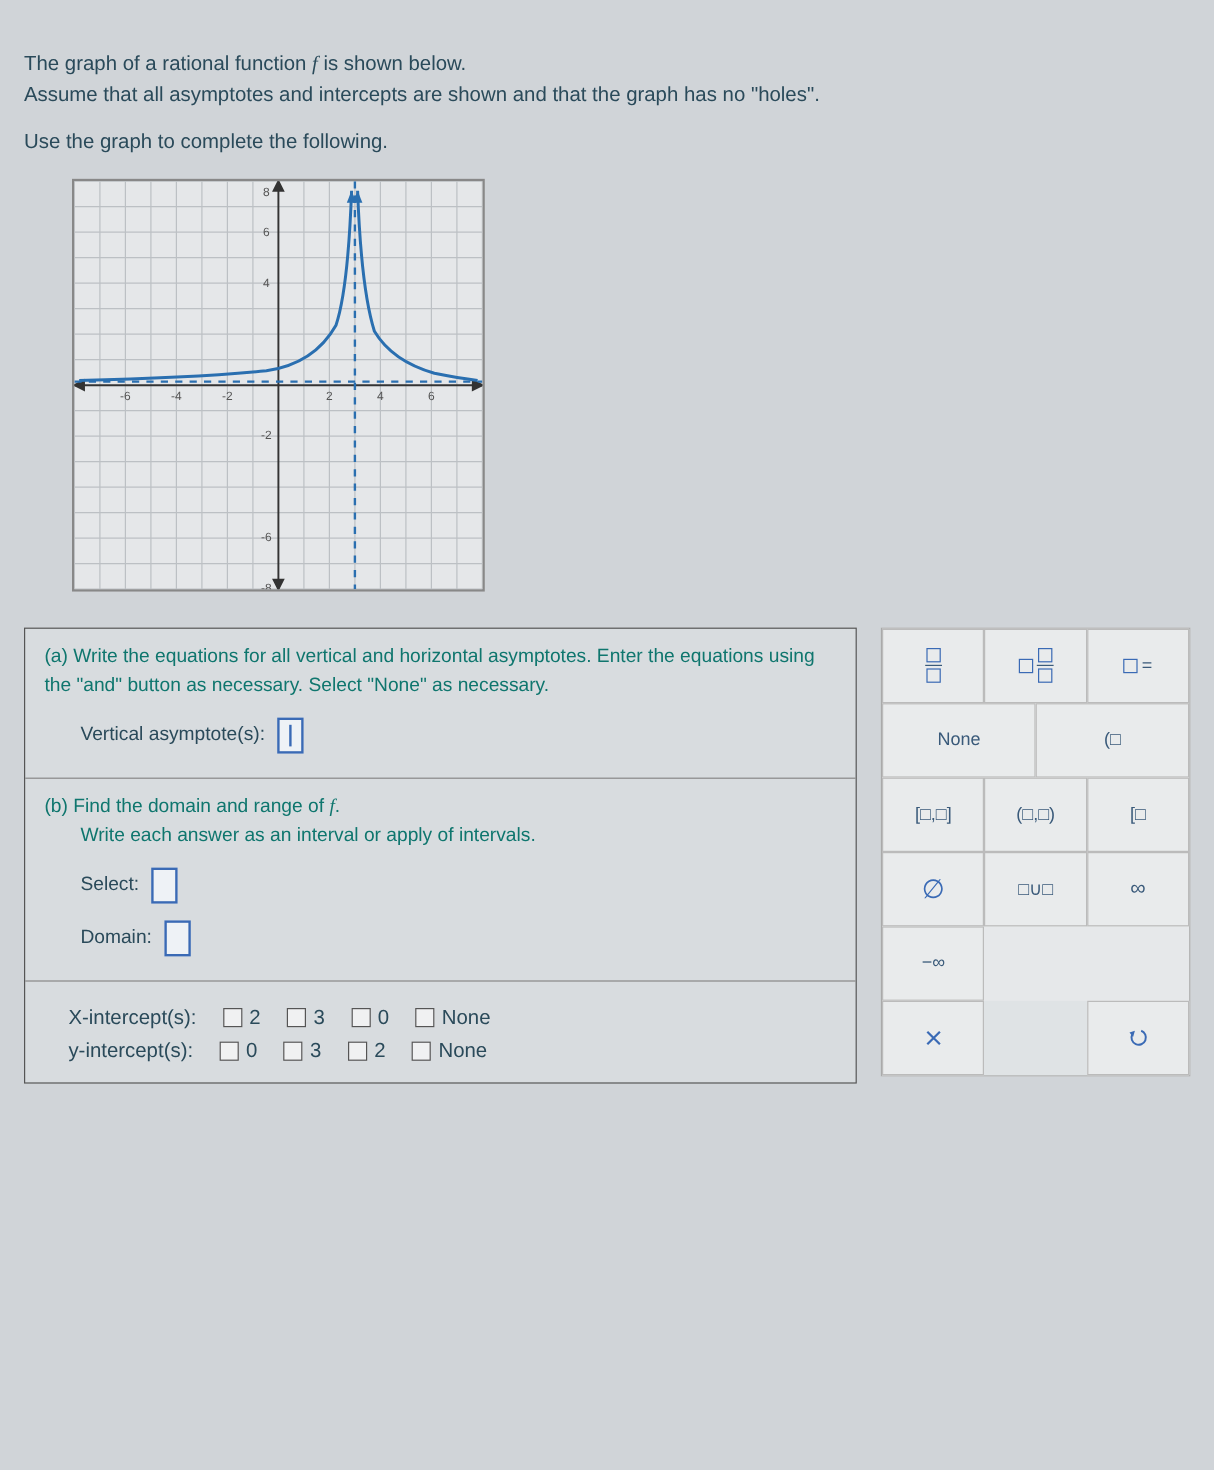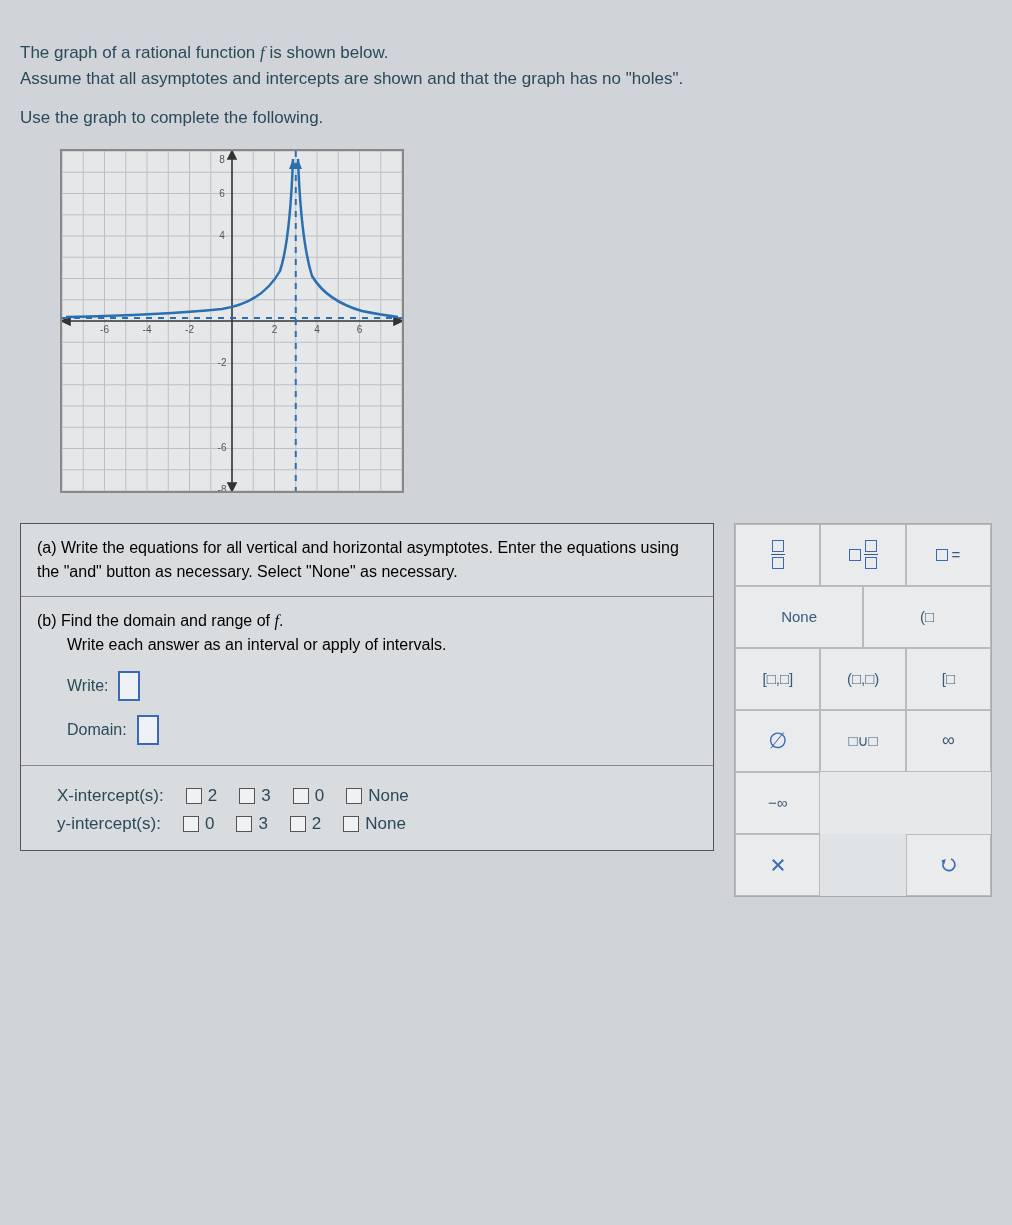--- a/index.html
+++ b/index.html
@@ -23,21 +23,21 @@
   .graph svg { width: 100%; height: 100%; display: block; }
   .layout { display: flex; gap: 20px; align-items: flex-start; }
   .question-box {
     border: 1px solid #555;
     background: #d8dcdf;
     width: 700px;
     box-sizing: border-box;
   }
   .section { padding: 12px 16px; border-bottom: 1px solid #888; }
   .section:last-child { border-bottom: none; }
-  .sec-label { color: #000000; font-size: 16px; line-height: 1.5; }
+  .sec-label { color: #0f766e; font-size: 16px; line-height: 1.5; }
   .indent { margin-left: 30px; }
   .fital { font-style: italic; font-family: 'Times New Roman', serif; }
   .input-line { margin: 14px 0 8px 30px; display:flex; align-items:center; gap:10px; }
   .blank {
     display: inline-block;
     width: 18px; height: 26px;
     border: 2px solid #3a6ab5;
     background: #eef2f6;
     vertical-align: middle;
   }
@@ -151,30 +151,34 @@
 </div>
 
 <div class="layout">
   <div class="question-box">
 
     <div class="section">
       <div class="sec-label">
         <span>(a)</span>
         <span>Write the equations for all vertical and horizontal asymptotes. Enter the equations using the "and" button as necessary. Select "None" as necessary.</span>
       </div>
+      <div class="input-line">
+        <span>Vertical asymptote(s):</span>
+        <span class="blank cursor-blank"></span>
+      </div>
     </div>
 
     <div class="section">
       <div class="sec-label">
         <span>(b)</span>
         <span>Find the domain and range of </span><span class="fital">f</span><span>.</span><br>
         <span class="indent">Write each answer as an interval or apply of intervals.</span>
       </div>
       <div class="input-line">
-        <span>Write:</span>
+        <span>Select:</span>
         <span class="blank"></span>
       </div>
       <div class="input-line">
         <span>Domain:</span>
         <span class="blank"></span>
       </div>
     </div>
 
     <div class="section">
       <div class="cb-row">

